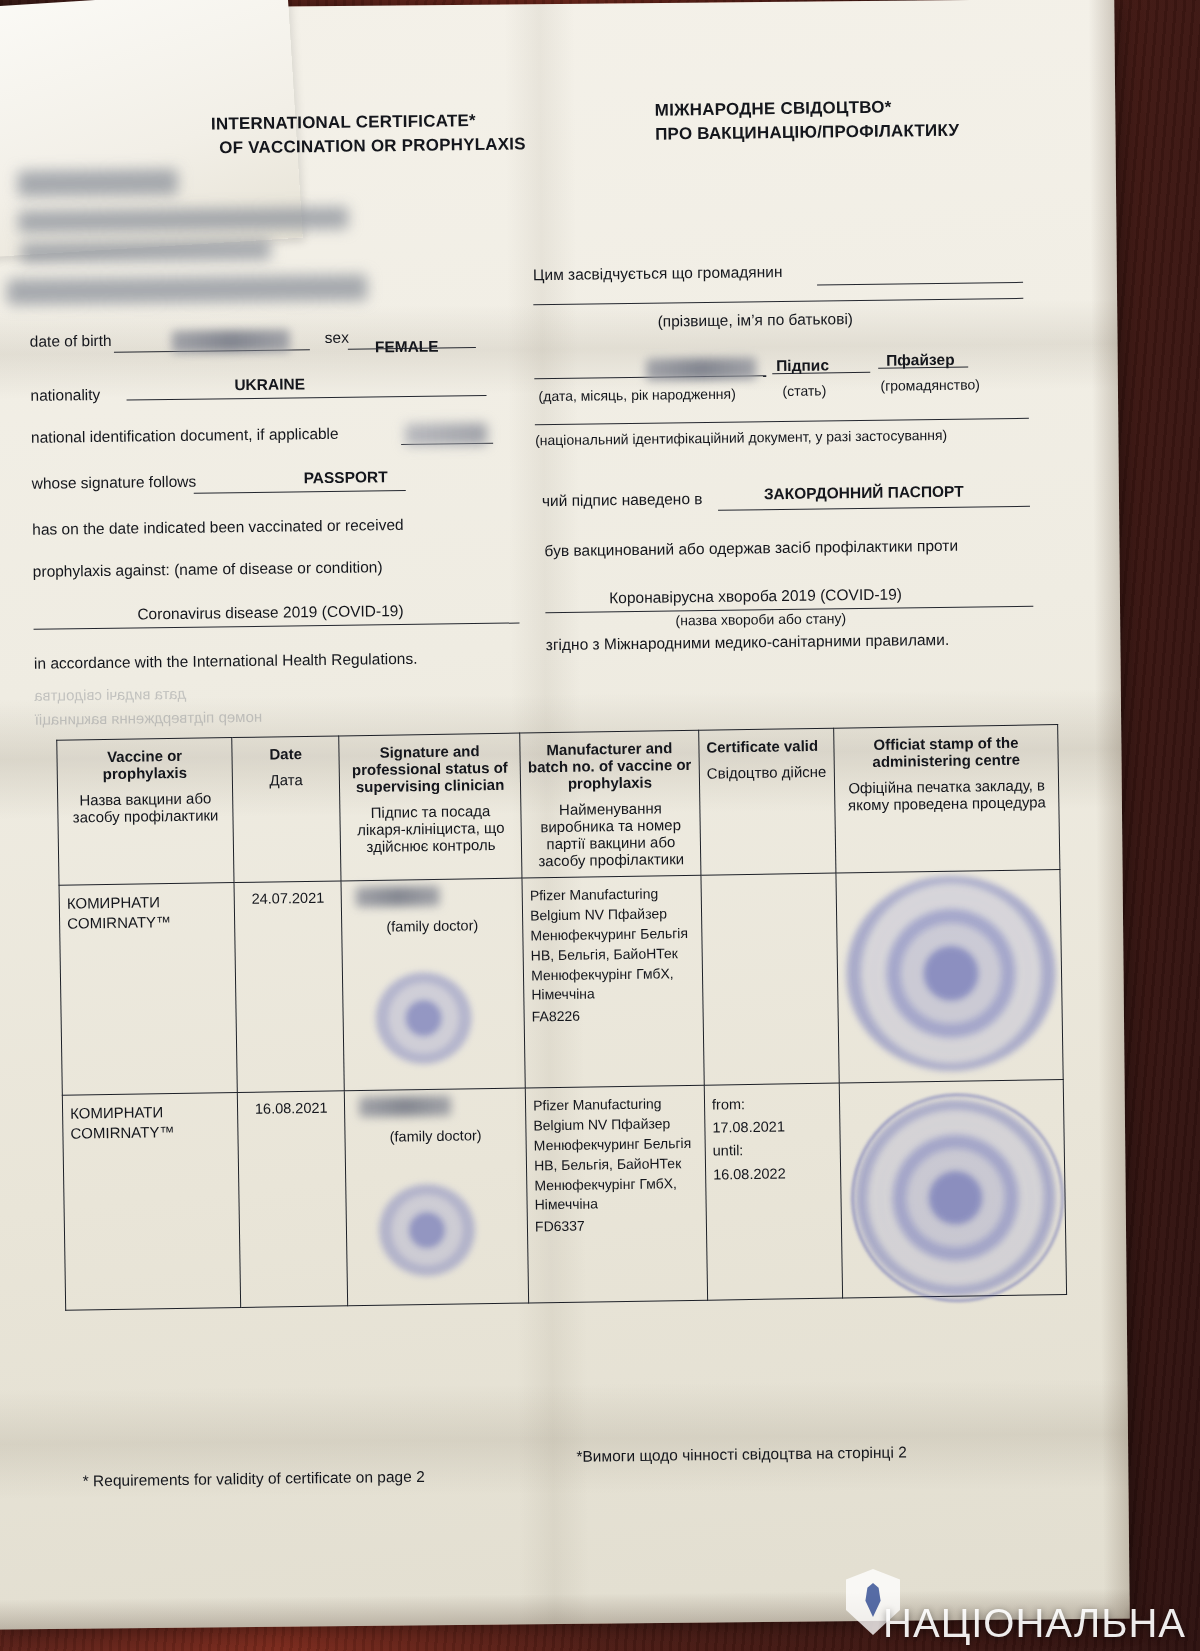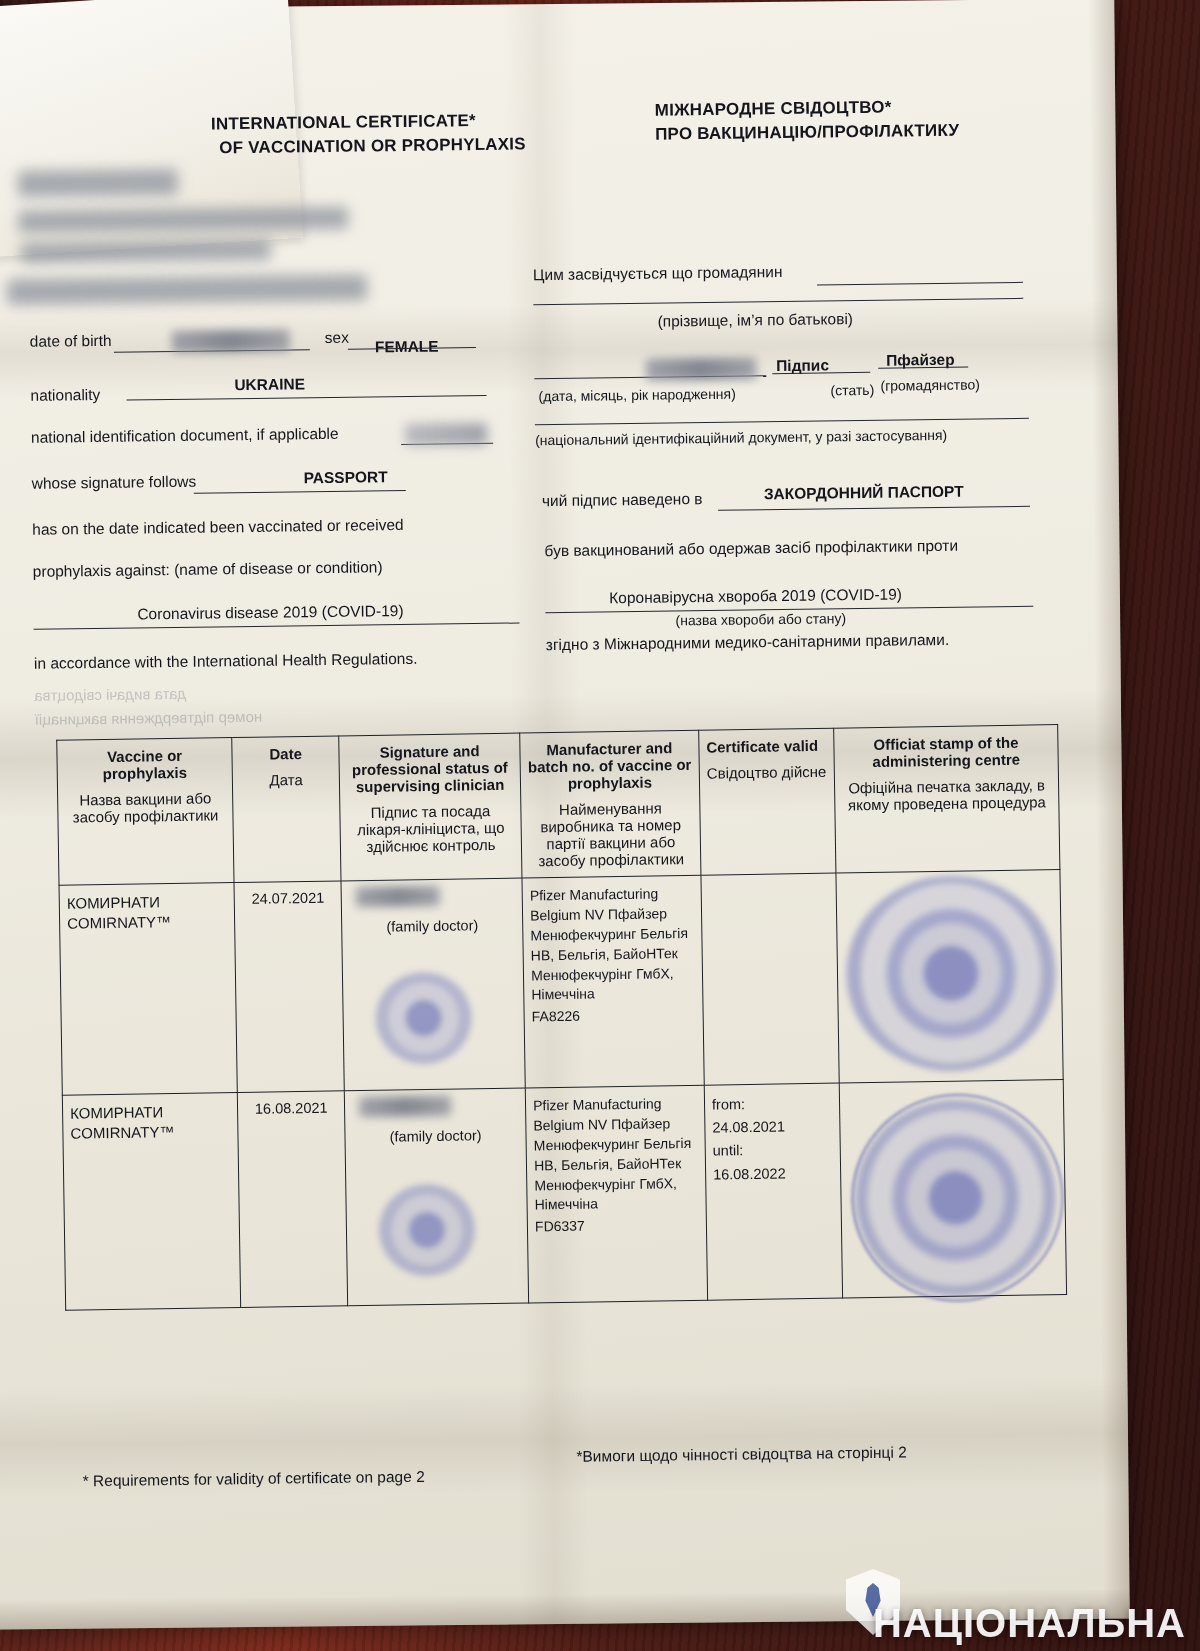--- a/index.html
+++ b/index.html
@@ -154,21 +154,21 @@
     filter: blur(1.4px);
   }
 
   
   .wm {
     position: absolute;
     right: 14px;
     bottom: 8px;
     text-align: right;
     color: rgba(255,255,255,0.92);
-    font-weight: bold;
+    font-weight: normal;
     line-height: 0.94;
     text-shadow: 0 2px 7px rgba(0,0,0,0.45);
   }
   .wm .l1 { font-size: 40px; letter-spacing: 1px; }
   .wm .l2 { font-size: 48px; letter-spacing: 1px; }
   .wm-badge {
     position: absolute;
     right: 300px;
     bottom: 16px;
     width: 54px; height: 66px;
@@ -244,21 +244,21 @@
     <div class="rule" style="left:832px; top:284px; width:206px;"></div>
     <div class="rule" style="left:548px; top:300px; width:490px;"></div>
     <div class="t" style="left:672px; top:310px;">(прізвище, ім’я по батькові)</div>
 
     <div class="t bold" style="left:790px; top:356px;">Підпис</div>
     <div class="t bold" style="left:900px; top:352px;">Пфайзер</div>
     <div class="rule" style="left:548px; top:374px; width:232px;"></div>
     <div class="rule" style="left:786px; top:372px; width:98px;"></div>
     <div class="rule" style="left:892px; top:368px; width:90px;"></div>
     <div class="t" style="left:552px; top:384px; font-size:14px;">(дата, місяць, рік народження)</div>
-    <div class="t" style="left:796px; top:382px; font-size:14px;margin-left:48px;">(стать)</div>
+    <div class="t" style="left:796px; top:382px; font-size:14px;">(стать)</div>
     <div class="t" style="left:894px; top:378px; font-size:14px;">(громадянство)</div>
 
     <div class="rule" style="left:548px; top:420px; width:494px;"></div>
     <div class="t" style="left:548px; top:428px; font-size:14px;">(національний ідентифікаційний документ, у разі застосування)</div>
 
     <div class="t" style="left:554px; top:488px;">чий підпис наведено в</div>
     <div class="t bold" style="left:776px; top:484px;">ЗАКОРДОННИЙ ПАСПОРТ</div>
     <div class="rule" style="left:730px; top:508px; width:312px;"></div>
 
     <div class="t" style="left:556px; top:538px;">був вакцинований або одержав засіб профілактики проти</div>
@@ -337,21 +337,21 @@
           <td style="position:relative;">
             <div class="redact" style="left:14px; top:6px; width:92px; height:20px;"></div>
             <div class="famdoc">(family doctor)</div>
             <div class="stamp sig" style="left:32px; top:94px;"></div>
           </td>
           <td class="cell-mfr">
             <span>Pfizer Manufacturing Belgium NV Пфайзер Менюфекчуринг Бельгія НВ, Бельгія, БайоНТек Менюфекчурінг ГмбХ, Німеччіна</span>
             <div style="margin-top:2px;">FD6337</div>
           </td>
           <td style="white-space:pre-line; line-height:1.6;"><span>from:
-24.08.2021
+17.08.2021
 until:
 16.08.2022</span></td>
           <td style="position:relative;">
             <div class="stamp big" style="left:14px; top:18px; width:200px; height:196px;"></div>
             <div class="stamp-ring" style="left:10px; top:12px; width:208px; height:204px;"></div>
           </td>
         </tr>
       </tbody>
     </table>
 

